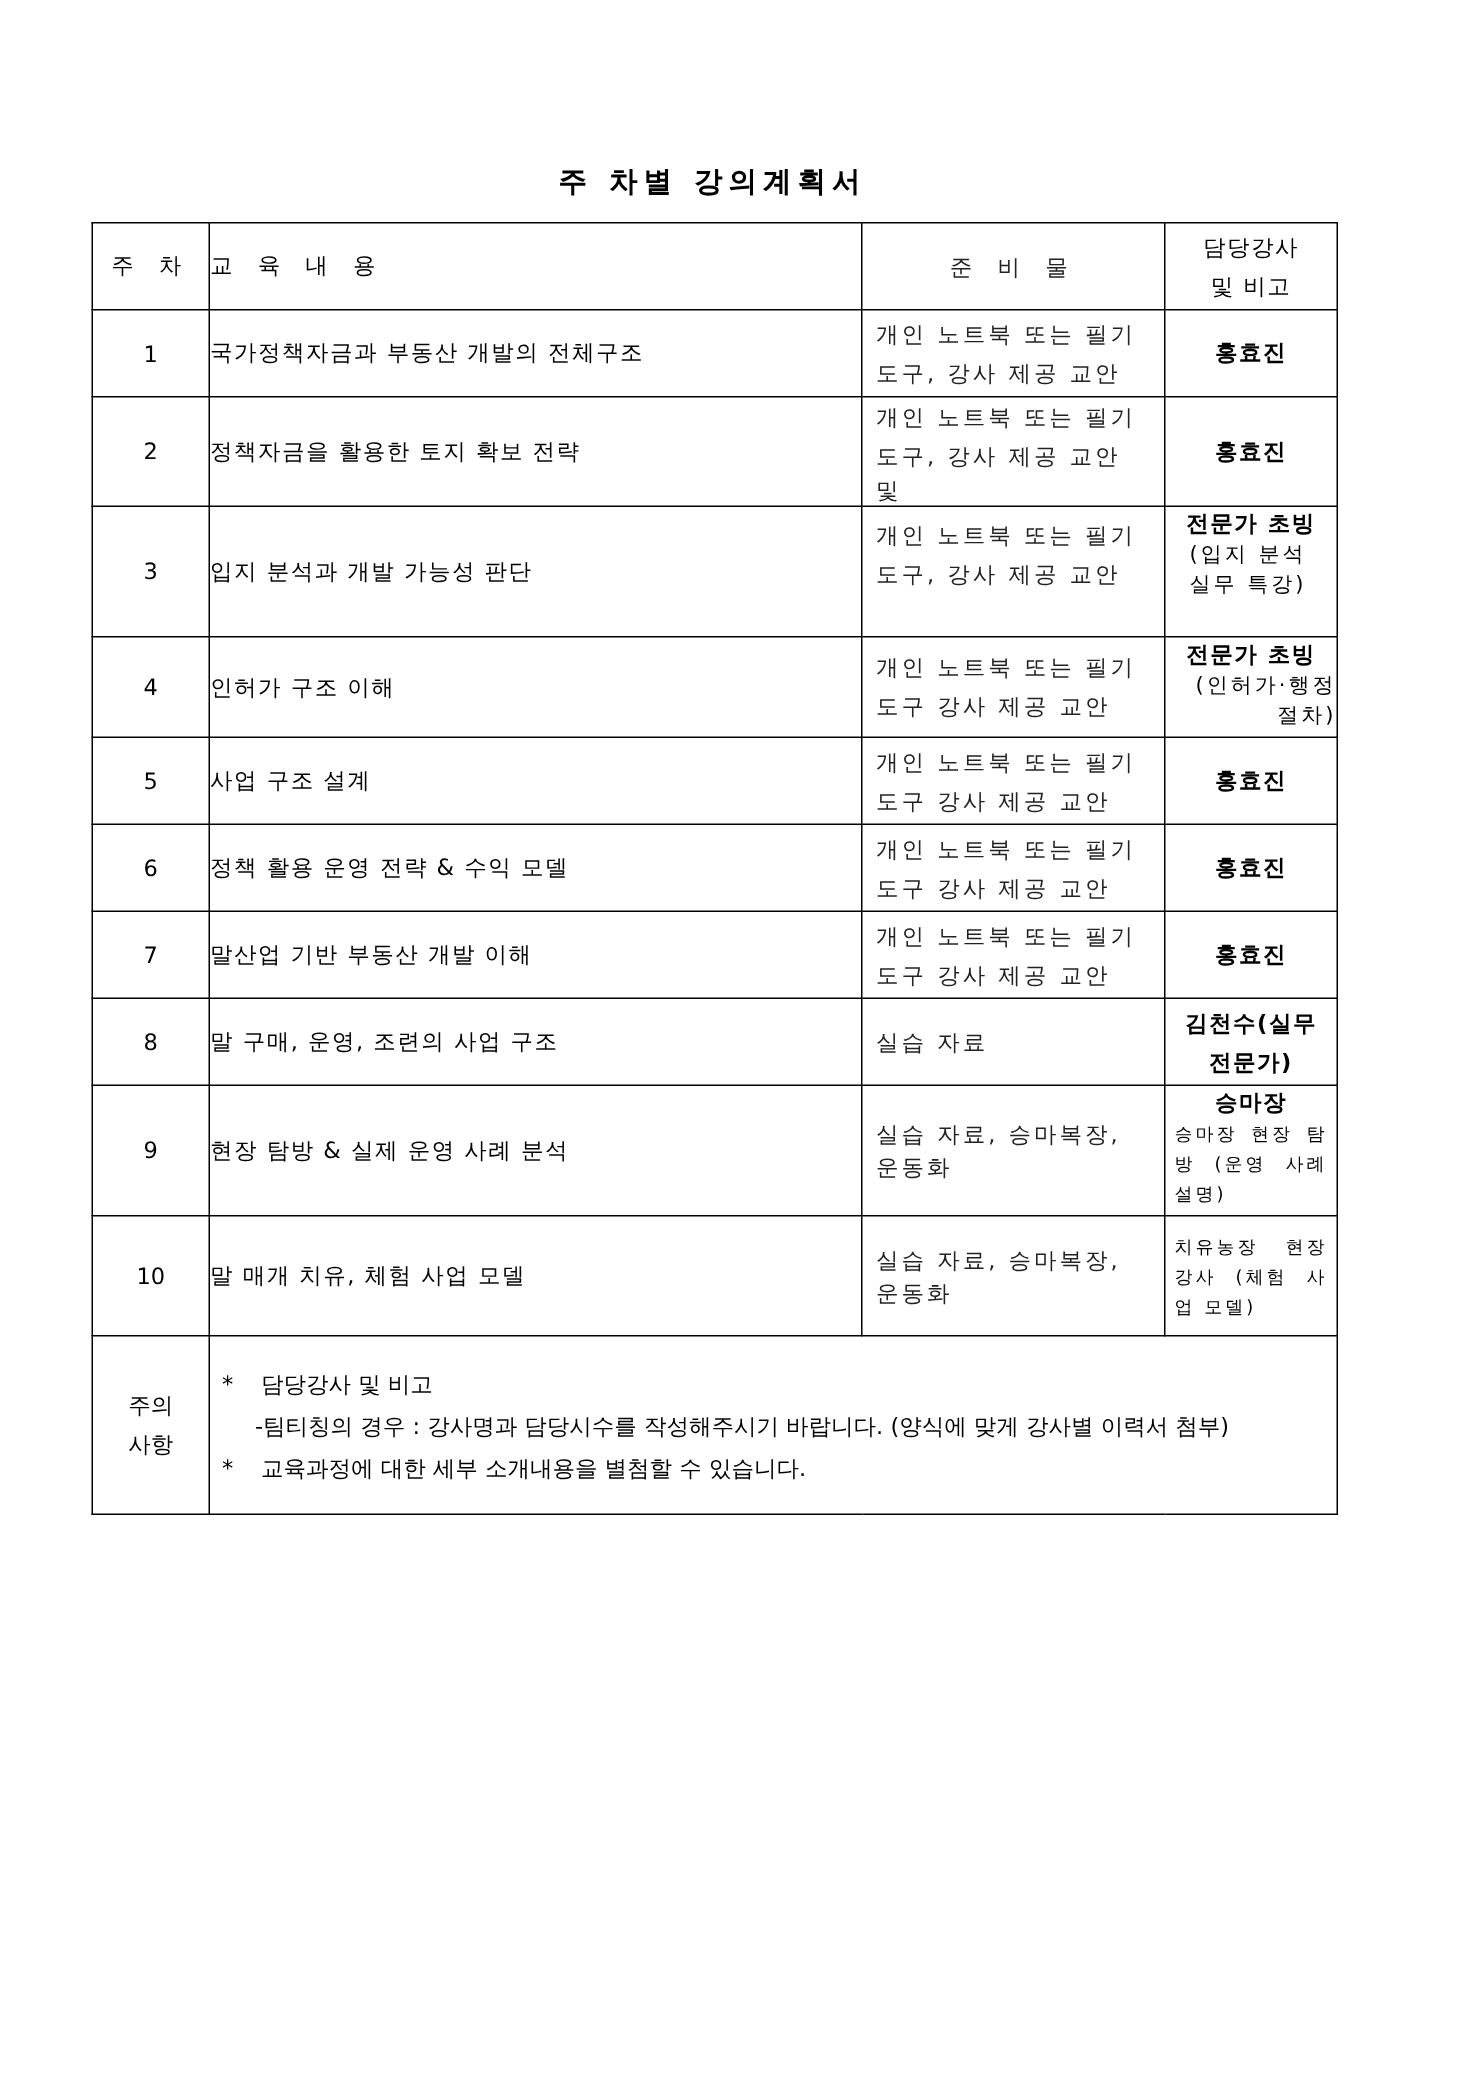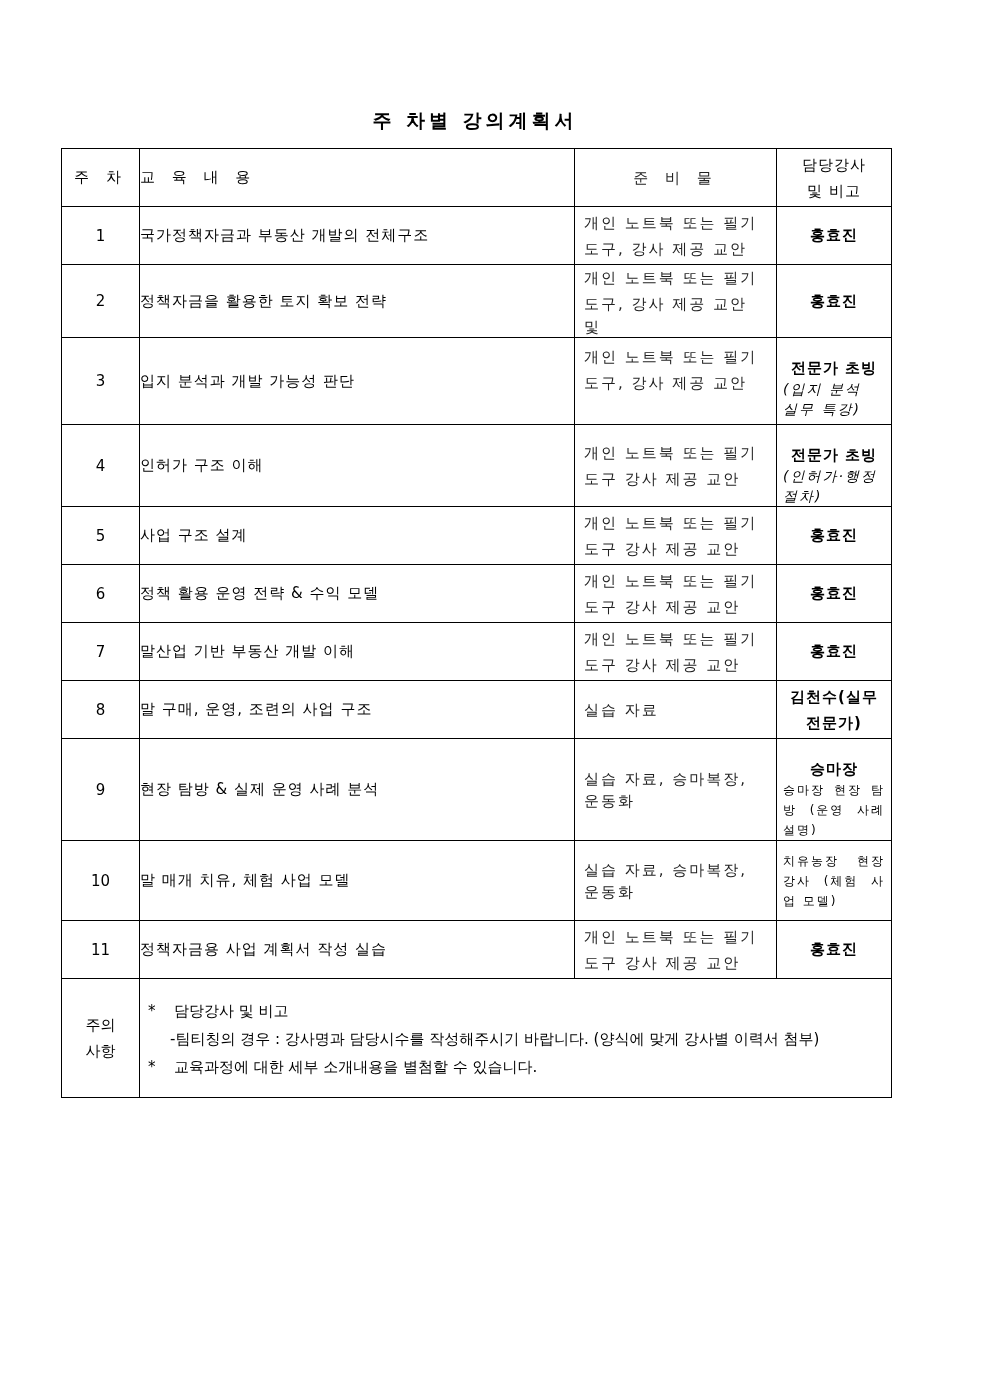--- a/index.html
+++ b/index.html
@@ -8,22 +8,22 @@
   table.plan { position:absolute; top:148px; left:61px; width:830px; border-collapse:collapse; table-layout:fixed; }
   table.plan td { border:1px solid #000; padding:0; font-size:15px; vertical-align:middle; }
   .c-week { width:77px; text-align:center; }
   .c-content { width:434px; text-align:left; letter-spacing:1px; }
   .c-prep { width:201px; text-align:left; padding-left:9px !important; letter-spacing:2px; line-height:26px; color:#222; }
   .c-inst { width:114px; text-align:center; }
   .hdr td { height:57px; }
   .hdr .c-week, .hdr .c-content, .hdr .c-prep { letter-spacing:6px; }
   .hdr .c-prep { text-align:center; padding-left:0 !important; }
   .hdr .c-inst { line-height:26px; letter-spacing:1px; }
-  .inst-bold { font-weight:bold; letter-spacing:1px;margin-top:19px; }
-  .inst-sub { font-size:14px; text-align:left; padding-left:6px; line-height:20px; letter-spacing:2px; font-weight:normal;font-style:italic; }
+  .inst-bold { font-weight:bold; letter-spacing:1px; }
+  .inst-sub { font-size:14px; text-align:right; padding-left:6px; line-height:20px; letter-spacing:2px; font-weight:normal; }
   .inst-multi { text-align:left; padding:0 6px; font-size:12px; line-height:20px; letter-spacing:2px; }
   .notes-label { text-align:center; line-height:26px; }
   .notes-body { padding:18px 8px 16px 8px !important; text-align:left; line-height:28px; font-size:15px; }
   .notes-body .star { display:inline-block; width:26px; }
   .notes-body .sub { padding-left:22px; }
 </style>
 </head>
 <body>
 
 <div class="title">주 차별 강의계획서</div>
@@ -144,29 +144,20 @@
     <td class="c-content">말 매개 치유, 체험 사업 모델</td>
     <td class="c-prep" style="line-height:22px">
       <div>실습 자료, 승마복장,</div>
       <div>운동화</div>
     </td>
     <td class="c-inst">
       <div class="inst-multi" style="text-align:justify">치유농장 현장 강사 (체험 사업 모델)</div>
     </td>
   </tr>
 
-  <tr style="height:58px">
-    <td class="c-week">11</td>
-    <td class="c-content">정책자금용 사업 계획서 작성 실습</td>
-    <td class="c-prep">
-      <div>개인 노트북 또는 필기</div>
-      <div>도구 강사 제공 교안</div>
-    </td>
-    <td class="c-inst inst-bold">홍효진</td>
-  </tr>
 
 
   <tr style="height:119px">
     <td class="c-week notes-label">
       <div>주의</div>
       <div>사항</div>
     </td>
     <td class="notes-body" colspan="3">
       <div>
         <span class="star">*</span><span>담당강사 및 비고</span>

